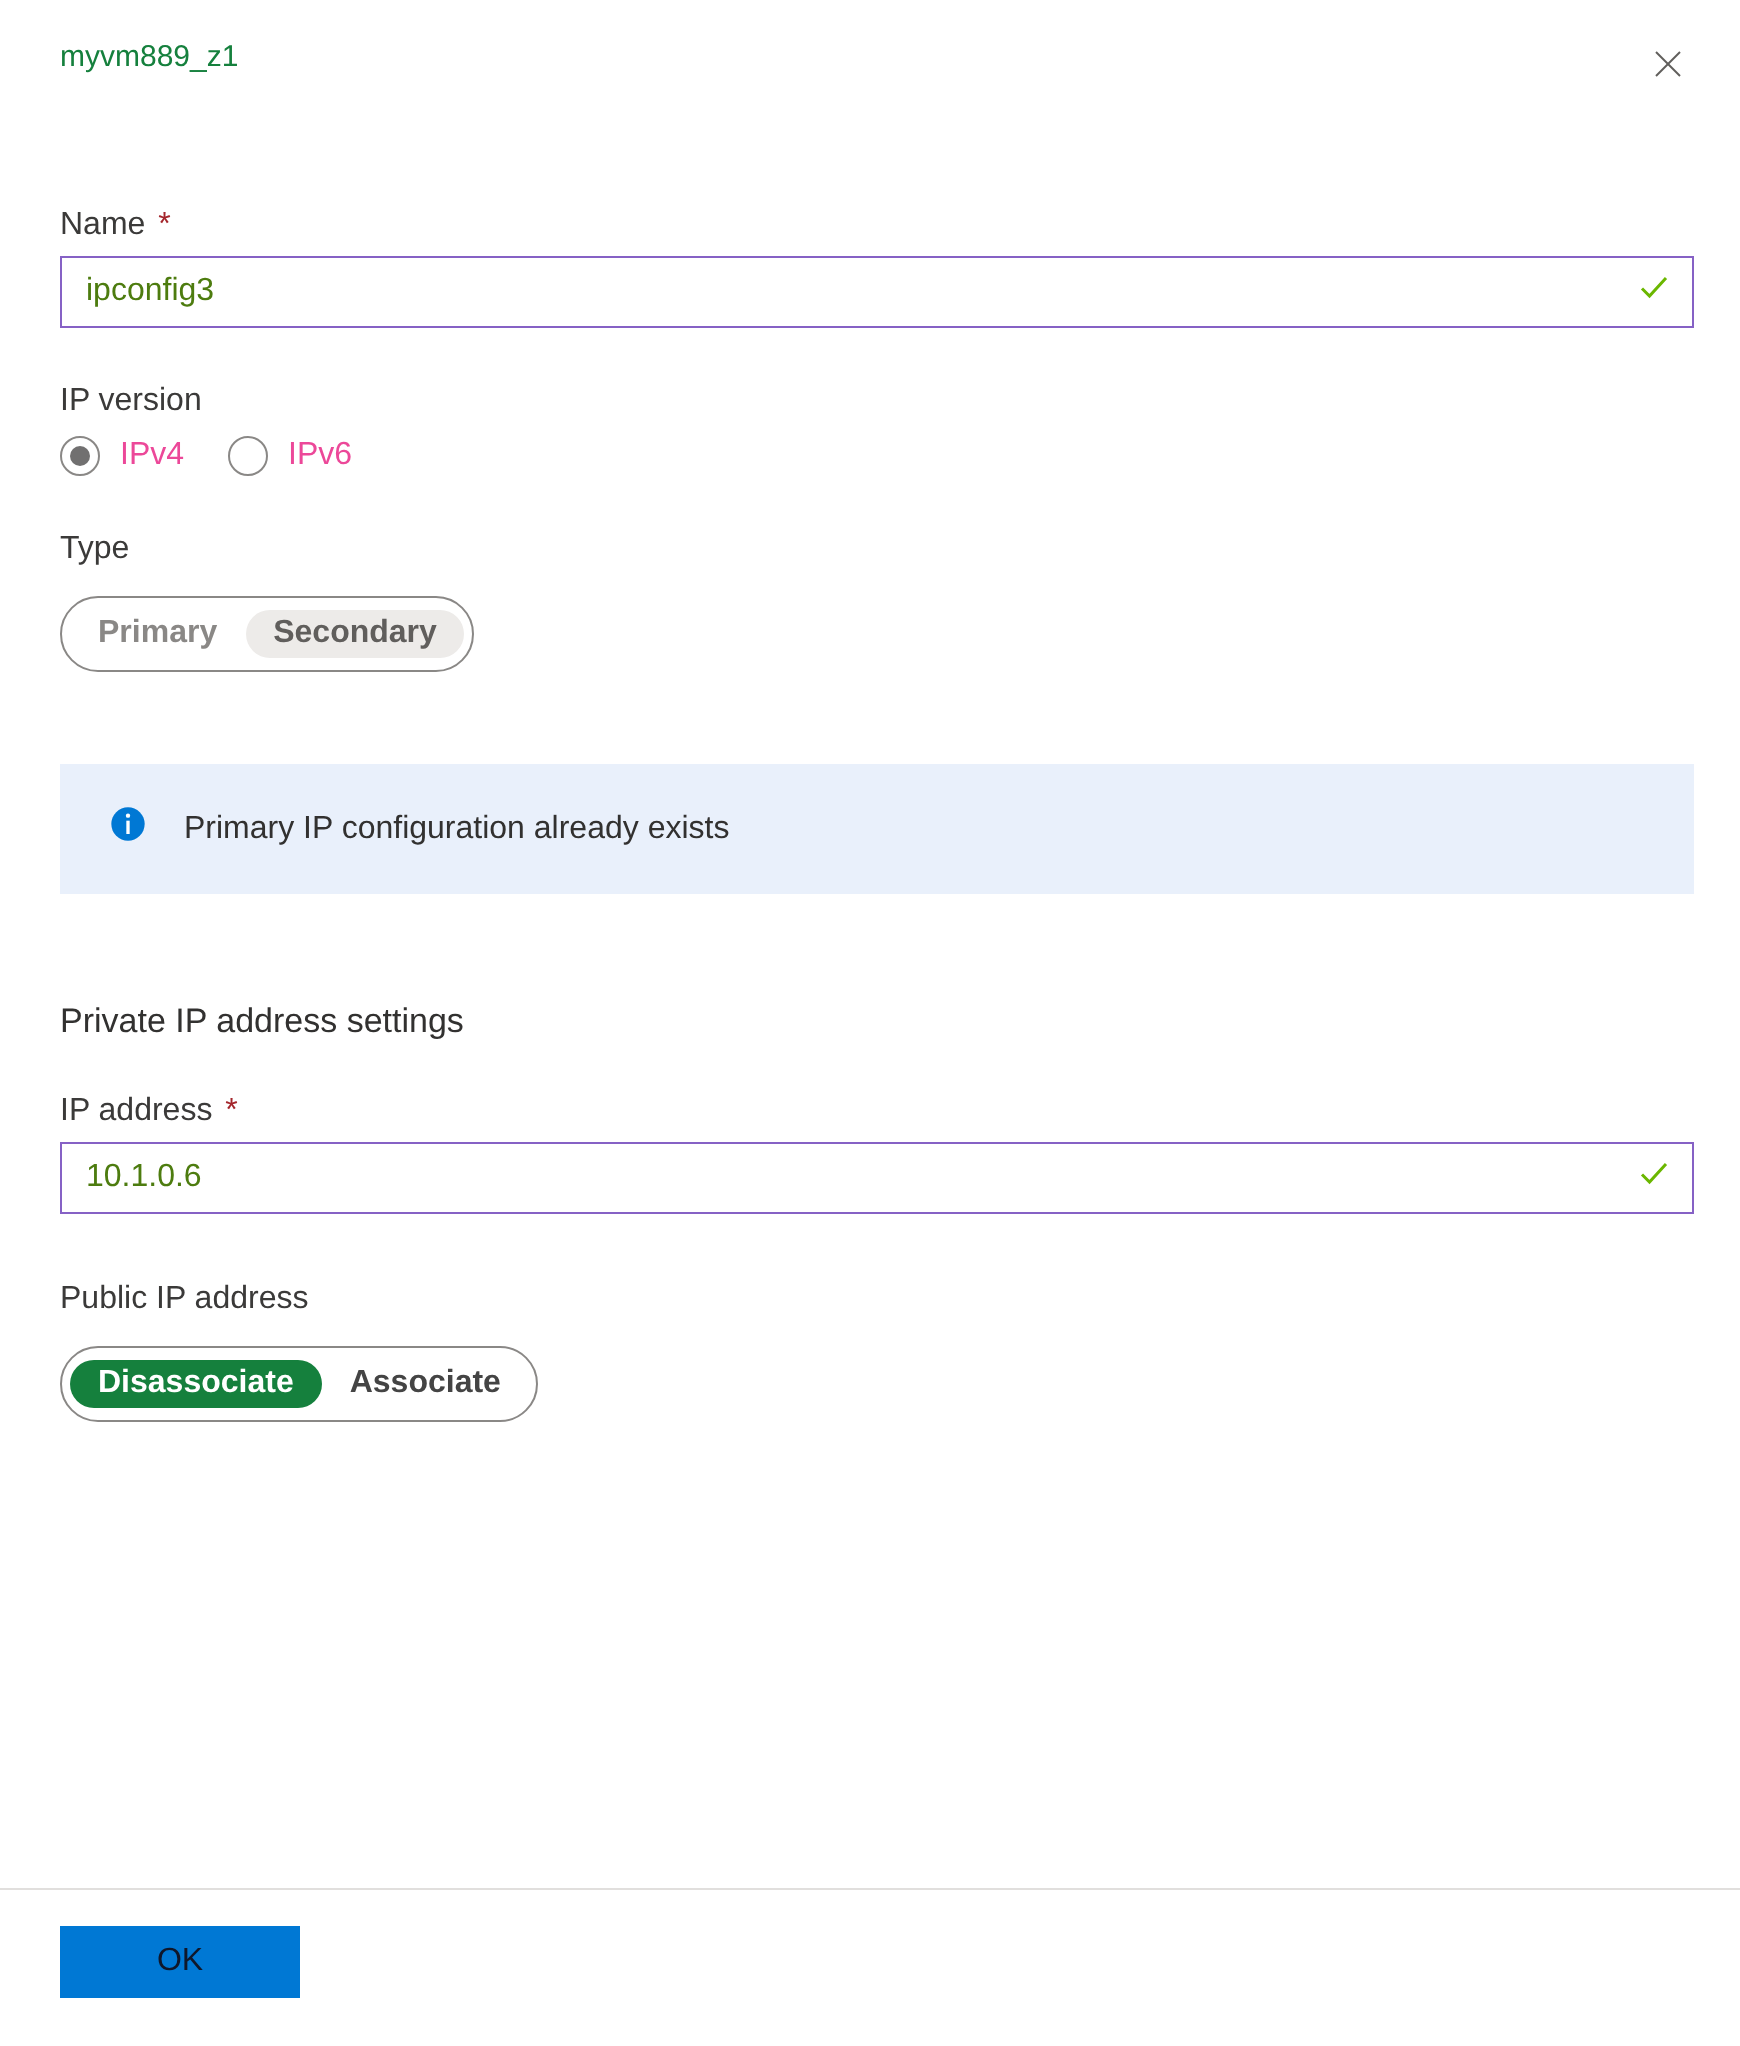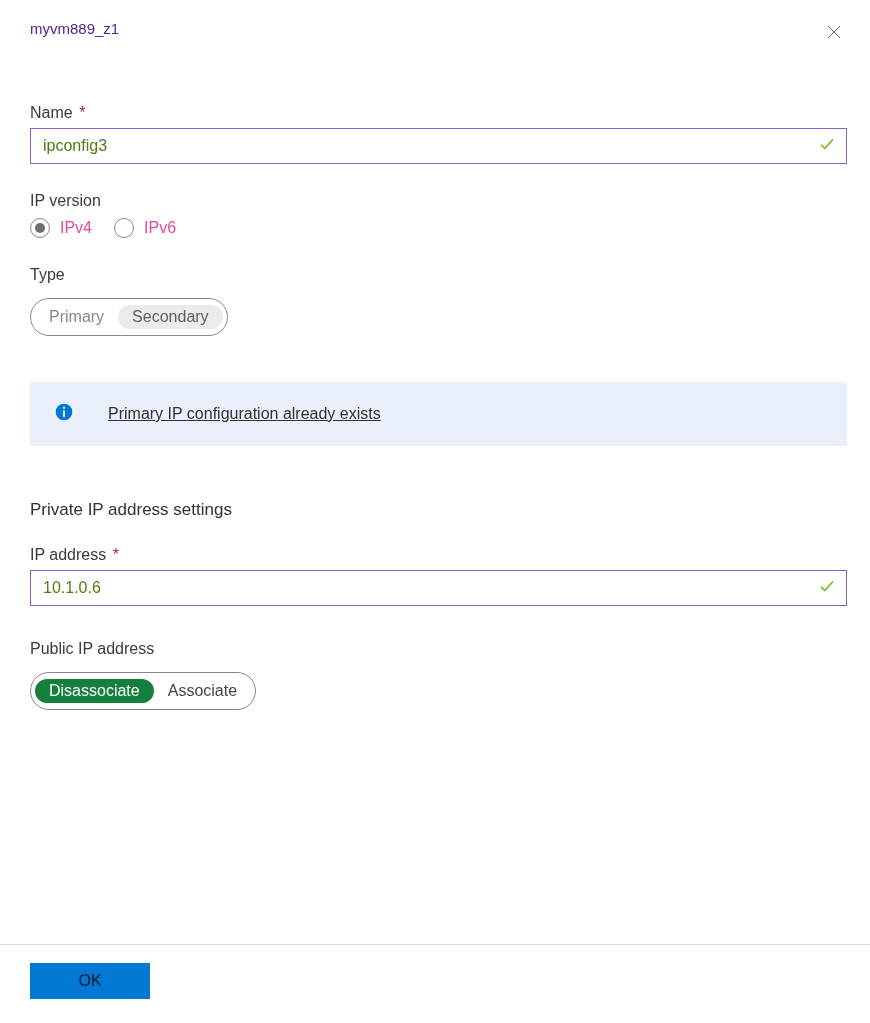--- a/index.html
+++ b/index.html
@@ -1,49 +1,49 @@
 <!DOCTYPE html>
 <html><head>
 <meta charset="utf-8">
 <style>
   * { box-sizing: border-box; }
   html, body { margin:0; padding:0; font-family: "Segoe UI", Arial, sans-serif; color:#323130; background:#fff; }
   .page { width:870px; min-height:1023px; position:relative; display:flex; flex-direction:column; }
   .content { padding: 14px 24px 0 30px; flex:1; }
   .header { display:flex; align-items:flex-start; justify-content:space-between; }
   h1 { font-size:32px; font-weight:600; margin:0; line-height:1.15; }
-  .subtitle { font-size:15px; color:#4c1d95; margin-top:6px; }
+  .subtitle { font-size:15px; color:#15803d; margin-top:6px; }
   .close { width:28px; height:28px; display:flex; align-items:center; justify-content:center; cursor:pointer; color:#605e5c; margin-top:6px; margin-right:-2px; }
   .close svg { width:18px; height:18px; stroke:#605e5c; stroke-width:1.3; }
 
   .field { margin-top:28px; }
   .label { font-size:16px; color:#3b3a39; }
   .req { color:#a4262c; margin-left:2px; }
   .field .label { margin-bottom:6px; }
 
   .text-input-wrap { position:relative; }
   .text-input { width:817px; height:36px; border:1px solid #8661c5; padding:0 34px 0 12px; font-size:16px; color:#4d7c0f; outline:none; }
   .check-icon { position:absolute; right:10px; top:50%; transform:translateY(-50%); }
   .check-icon svg { width:18px; height:18px; stroke:#6bb700; stroke-width:2; fill:none; }
 
   .radio-row { display:flex; gap:22px; margin-top:8px; align-items:center; }
   .radio { display:flex; align-items:center; gap:10px; }
   .radio .circle { width:20px; height:20px; border:1px solid #8a8886; border-radius:50%; display:flex; align-items:center; justify-content:center; }
   .radio.selected .circle .dot { width:10px; height:10px; background:#717070; border-radius:50%; }
   .radio .rlabel { font-size:16px; color:#ec4899; }
 
   .pill-group { display:inline-flex; align-items:center; border:1px solid #8a8886; border-radius:22px; padding:3px 4px; margin-top:8px; height:38px; }
-  .pill { padding:3px 14px; font-size:16px; border-radius:18px; cursor:pointer; color:#444; }
+  .pill { padding:3px 14px; font-size:16px; border-radius:18px; cursor:pointer; color:#444;font-weight:bold; }
   .pill.disabled { color:#8a8886; cursor:default; }
   .pill.active-gray { background:#edebe9; color:#605e5c; }
   .pill.active-purple { background:#8661c5; color:#fff; }
   .pill.active-blue { background:#15803d; color:#fff; }
   .pill.link { color:#8661c5; }
 
-  .info-box { background:#e9f0fb; padding:20px 24px; margin-top:46px; display:flex; align-items:center; gap:34px; width:817px;text-decoration:underline; }
+  .info-box { background:#e9f0fb; padding:20px 24px; margin-top:46px; display:flex; align-items:center; gap:18px; width:817px; }
   .info-box .icn { color:#0078d4; }
   .info-box .icn svg { width:20px; height:20px; fill:#0078d4; }
   .info-box .msg { font-size:16px; color:#323130; }
 
   .section-title { font-size:17px; color:#323130; margin-top:54px; }
 
   .footer { border-top:1px solid #e1dfdd; padding:18px 30px 24px 30px; }
   .ok-btn { background:#0078d4; color:#0f172a; border:none; width:120px; height:36px; font-size:16px; cursor:pointer; }
 
   .spacer-sm { margin-top:14px; }

